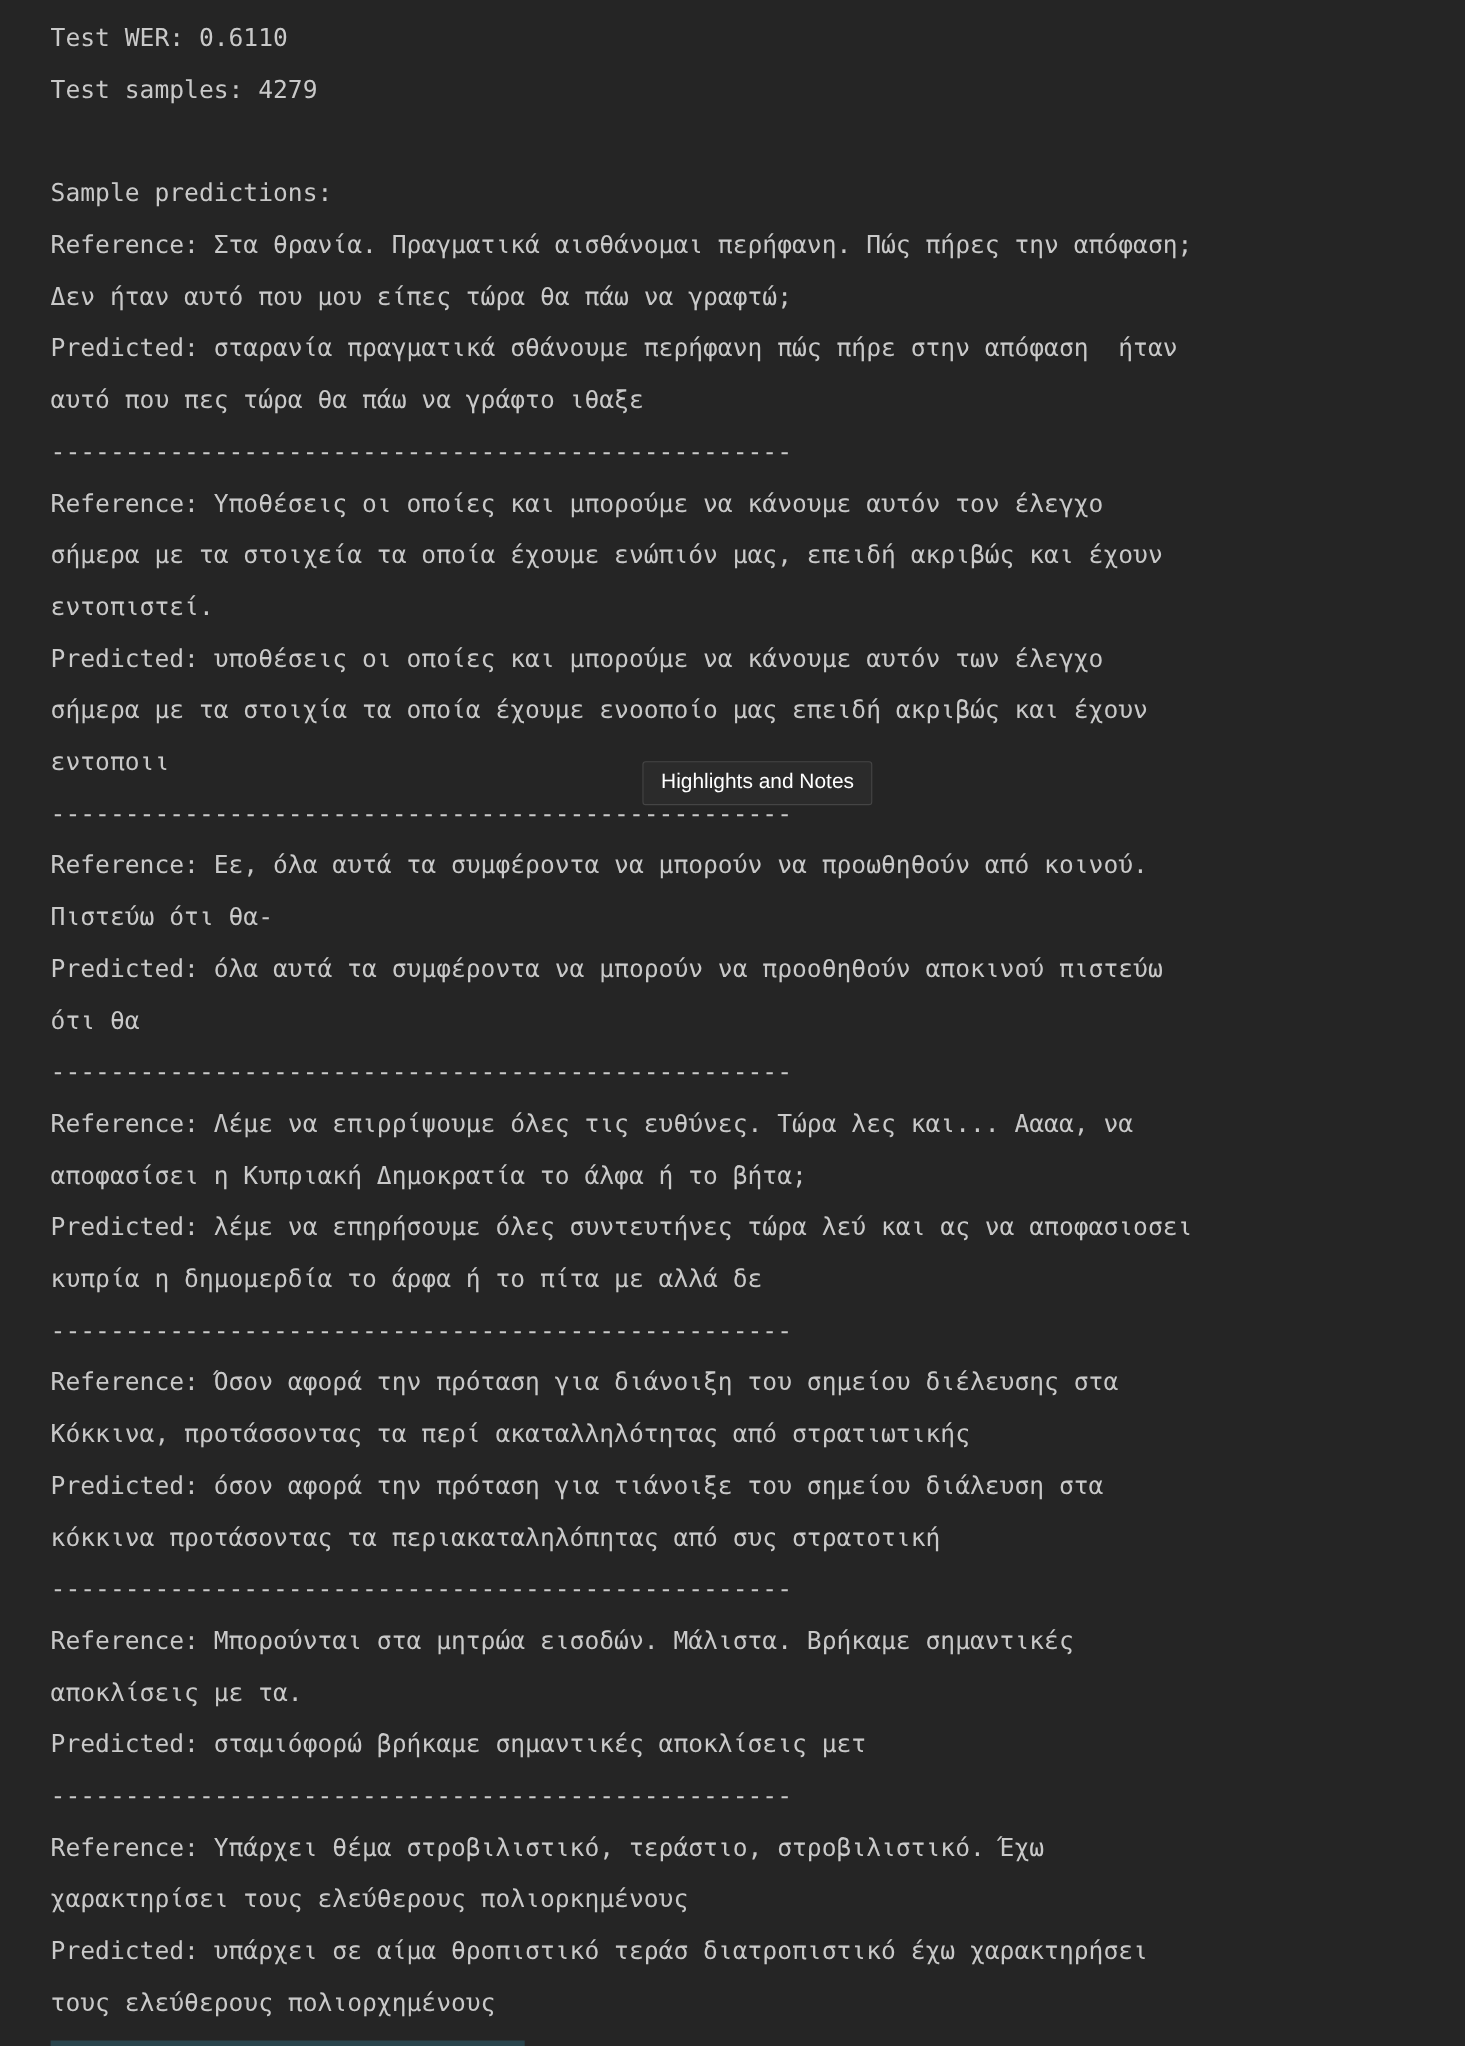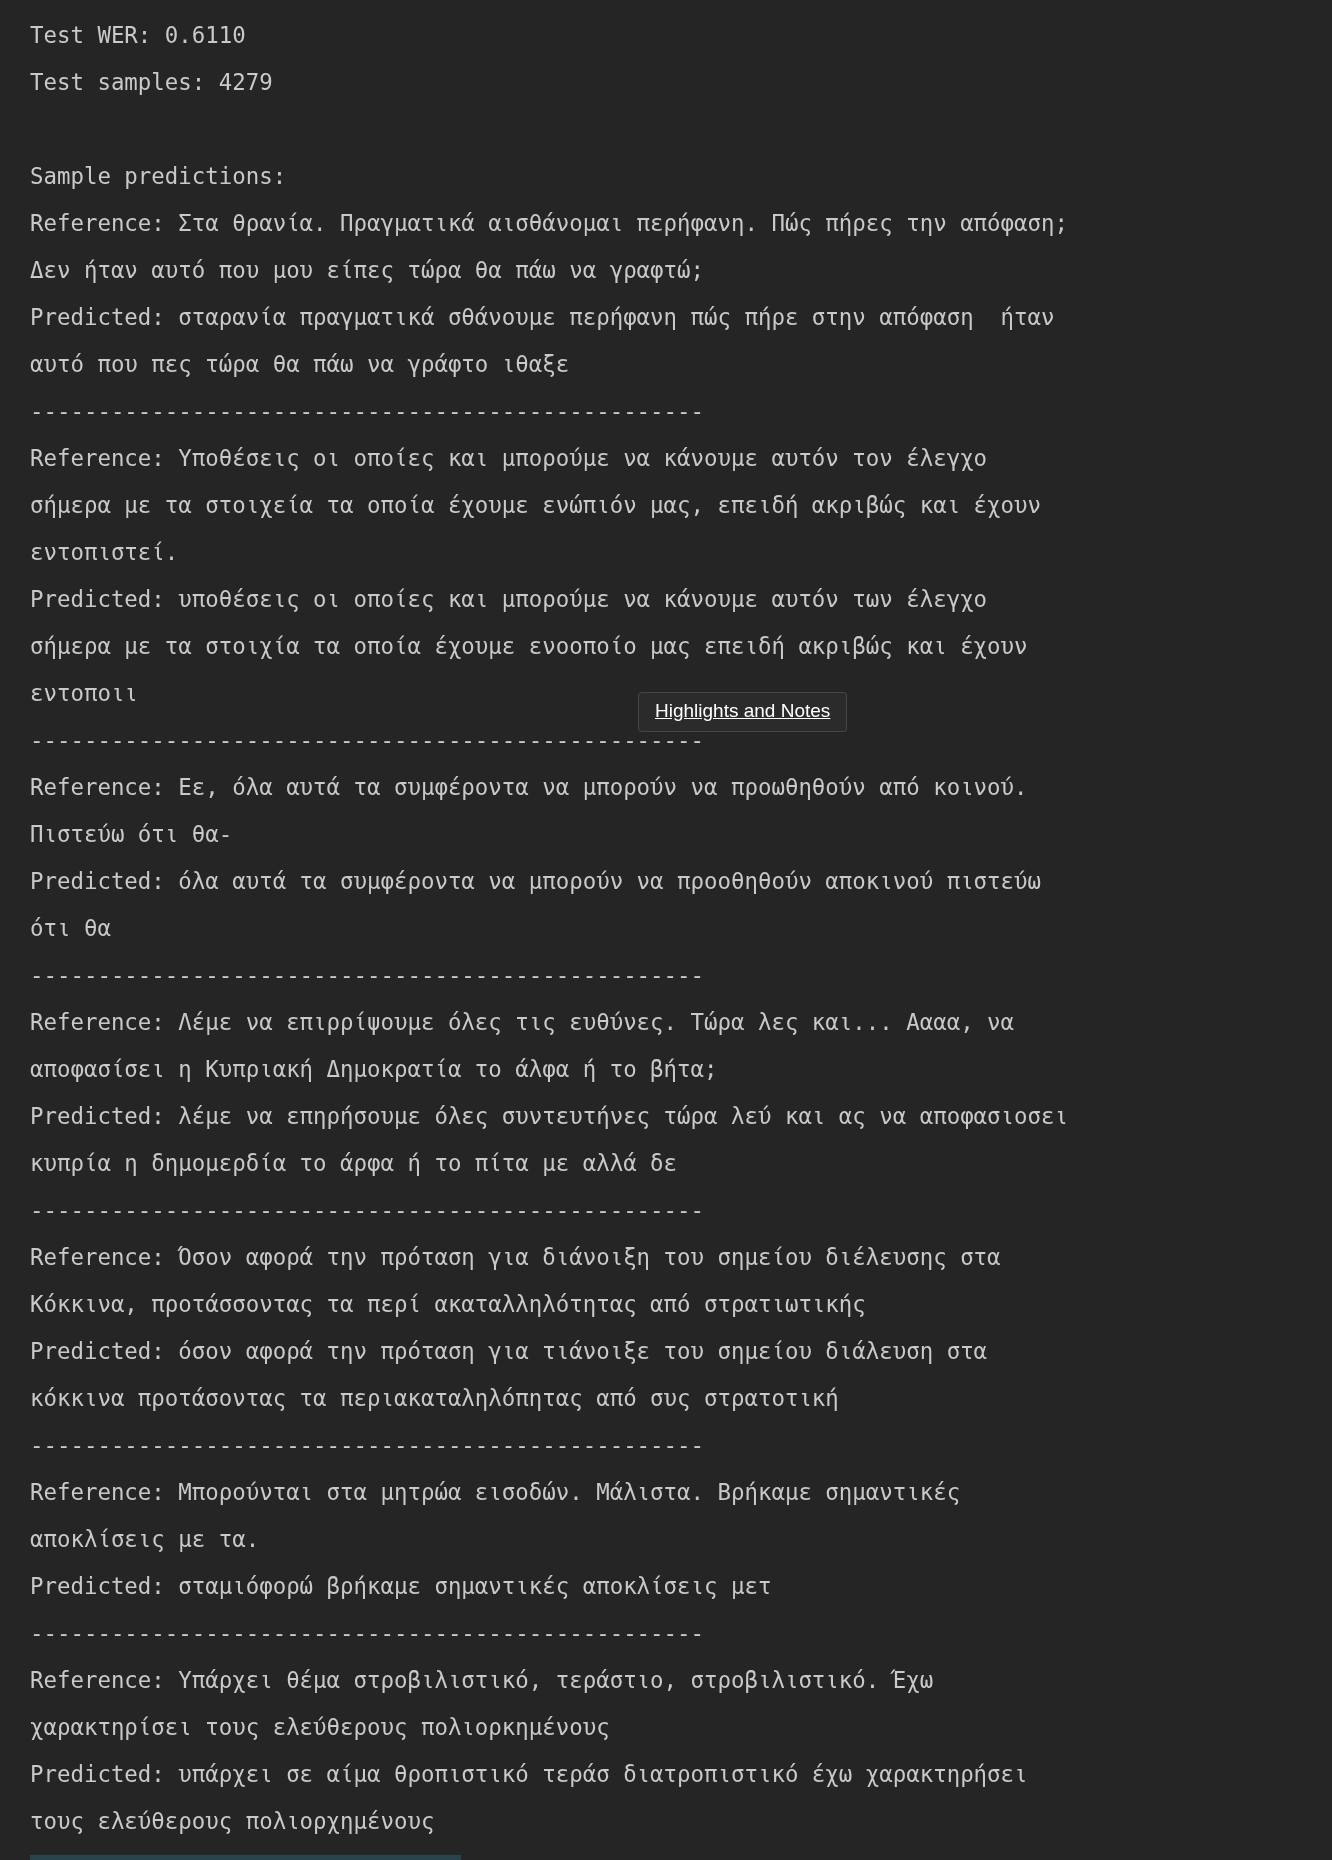--- a/index.html
+++ b/index.html
@@ -11,47 +11,47 @@
     --selection: rgba(45, 95, 110, 0.55);
   }
   * { margin: 0; padding: 0; box-sizing: border-box; }
   html, body { background: var(--bg); }
   .screen {
     position: relative;
     width: 1332px;
     height: 1860px;
     background: var(--bg);
     overflow: hidden;
+    padding-left: 16px;
   }
   .term {
     font-family: "DejaVu Sans Mono", monospace;
     font-size: 22.4px;
     line-height: 47px;
     color: var(--text);
     white-space: pre;
     padding: 12px 0 0 30px;
   }
   .term .line { height: 47px; white-space: pre; }
   .term .line .selected {
     background: var(--selection);
   }
   .tooltip {
     position: absolute;
-    left: 638px;
+    left: 584px;
     top: 692px;
     background: var(--tooltip-bg);
     border: 1px solid var(--tooltip-border);
     border-radius: 3px;
     padding: 7px 16px 9px 16px;
     font-family: "Liberation Sans", sans-serif;
     font-size: 19px;
     color: var(--tooltip-text);
     white-space: nowrap;
     z-index: 10;
-    text-decoration: underline;
   }
 </style>
 </head>
 <body>
 
 <div class="screen">
   <div class="term" id="term"><div class="line">Test WER: 0.6110</div><div class="line">Test samples: 4279</div><div class="line"></div><div class="line">Sample predictions:</div><div class="line">Reference: Στα θρανία. Πραγματικά αισθάνομαι περήφανη. Πώς πήρες την απόφαση;</div><div class="line">Δεν ήταν αυτό που μου είπες τώρα θα πάω να γραφτώ;</div><div class="line">Predicted: σταρανία πραγματικά σθάνουμε περήφανη πώς πήρε στην απόφαση  ήταν</div><div class="line">αυτό που πες τώρα θα πάω να γράφτο ιθαξε</div><div class="line">--------------------------------------------------</div><div class="line">Reference: Υποθέσεις οι οποίες και μπορούμε να κάνουμε αυτόν τον έλεγχο</div><div class="line">σήμερα με τα στοιχεία τα οποία έχουμε ενώπιόν μας, επειδή ακριβώς και έχουν</div><div class="line">εντοπιστεί.</div><div class="line">Predicted: υποθέσεις οι οποίες και μπορούμε να κάνουμε αυτόν των έλεγχο</div><div class="line">σήμερα με τα στοιχία τα οποία έχουμε ενοοποίο μας επειδή ακριβώς και έχουν</div><div class="line">εντοποιι</div><div class="line">--------------------------------------------------</div><div class="line">Reference: Εε, όλα αυτά τα συμφέροντα να μπορούν να προωθηθούν από κοινού.</div><div class="line">Πιστεύω ότι θα-</div><div class="line">Predicted: όλα αυτά τα συμφέροντα να μπορούν να προοθηθούν αποκινού πιστεύω</div><div class="line">ότι θα</div><div class="line">--------------------------------------------------</div><div class="line">Reference: Λέμε να επιρρίψουμε όλες τις ευθύνες. Τώρα λες και... Αααα, να</div><div class="line">αποφασίσει η Κυπριακή Δημοκρατία το άλφα ή το βήτα;</div><div class="line">Predicted: λέμε να επηρήσουμε όλες συντευτήνες τώρα λεύ και ας να αποφασιοσει</div><div class="line">κυπρία η δημομερδία το άρφα ή το πίτα με αλλά δε</div><div class="line">--------------------------------------------------</div><div class="line">Reference: Όσον αφορά την πρόταση για διάνοιξη του σημείου διέλευσης στα</div><div class="line">Κόκκινα, προτάσσοντας τα περί ακαταλληλότητας από στρατιωτικής</div><div class="line">Predicted: όσον αφορά την πρόταση για τιάνοιξε του σημείου διάλευση στα</div><div class="line">κόκκινα προτάσοντας τα περιακαταληλόπητας από συς στρατοτική</div><div class="line">--------------------------------------------------</div><div class="line">Reference: Μπορούνται στα μητρώα εισοδών. Μάλιστα. Βρήκαμε σημαντικές</div><div class="line">αποκλίσεις με τα.</div><div class="line">Predicted: σταμιόφορώ βρήκαμε σημαντικές αποκλίσεις μετ</div><div class="line">--------------------------------------------------</div><div class="line">Reference: Υπάρχει θέμα στροβιλιστικό, τεράστιο, στροβιλιστικό. Έχω</div><div class="line">χαρακτηρίσει τους ελεύθερους πολιορκημένους</div><div class="line">Predicted: υπάρχει σε αίμα θροπιστικό τεράσ διατροπιστικό έχω χαρακτηρήσει</div><div class="line">τους ελεύθερους πολιορχημένους</div><div class="line"><span class="selected">--------------------------------</span><span>------------------</span></div></div>
   <div class="tooltip">
     <span>Highlights and Notes</span>
   </div>

